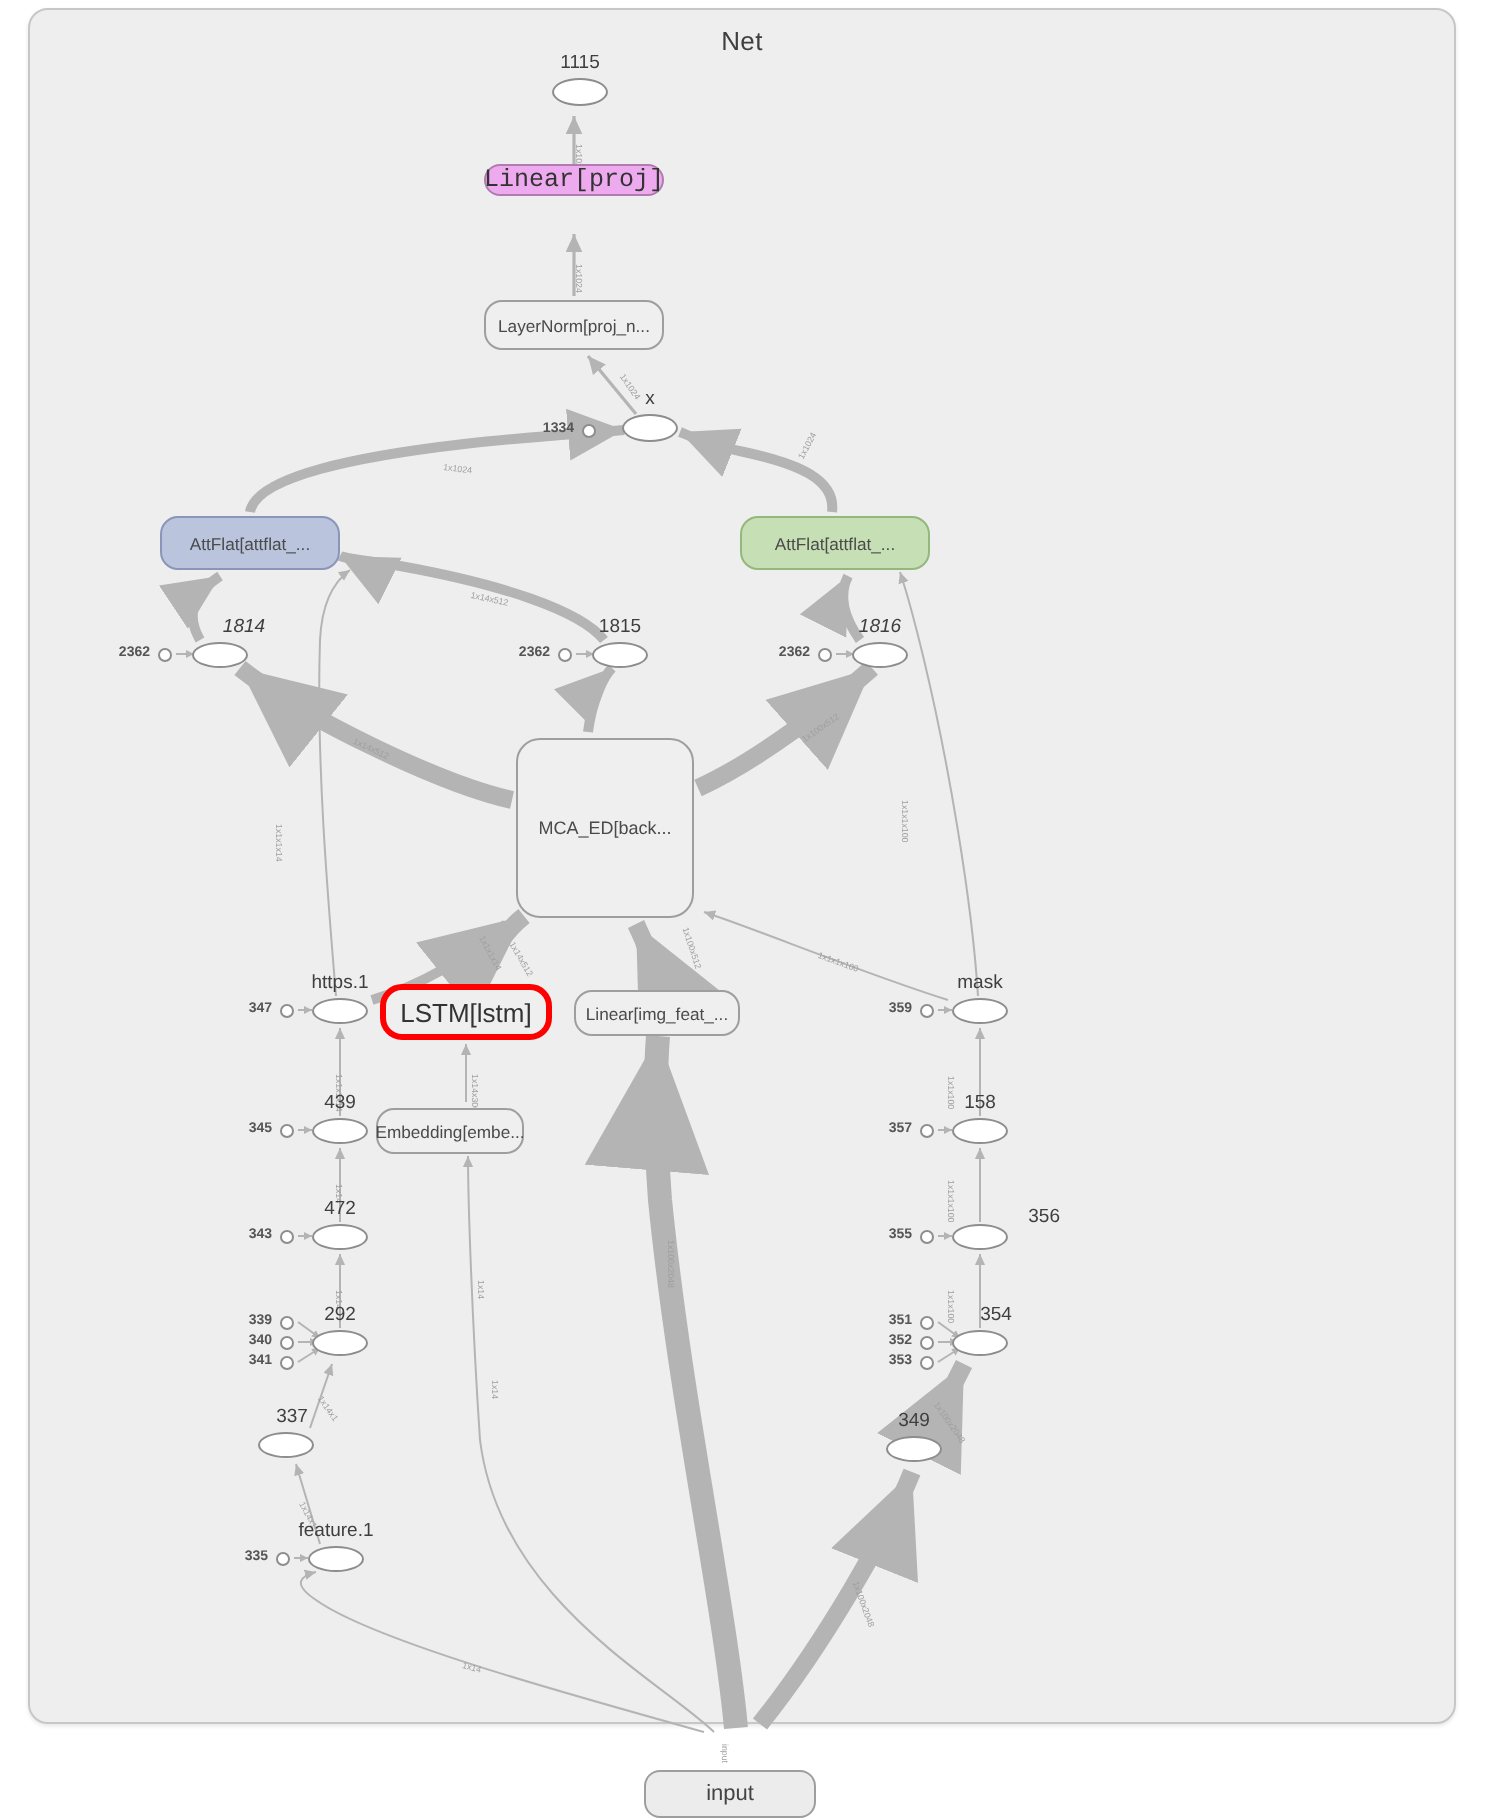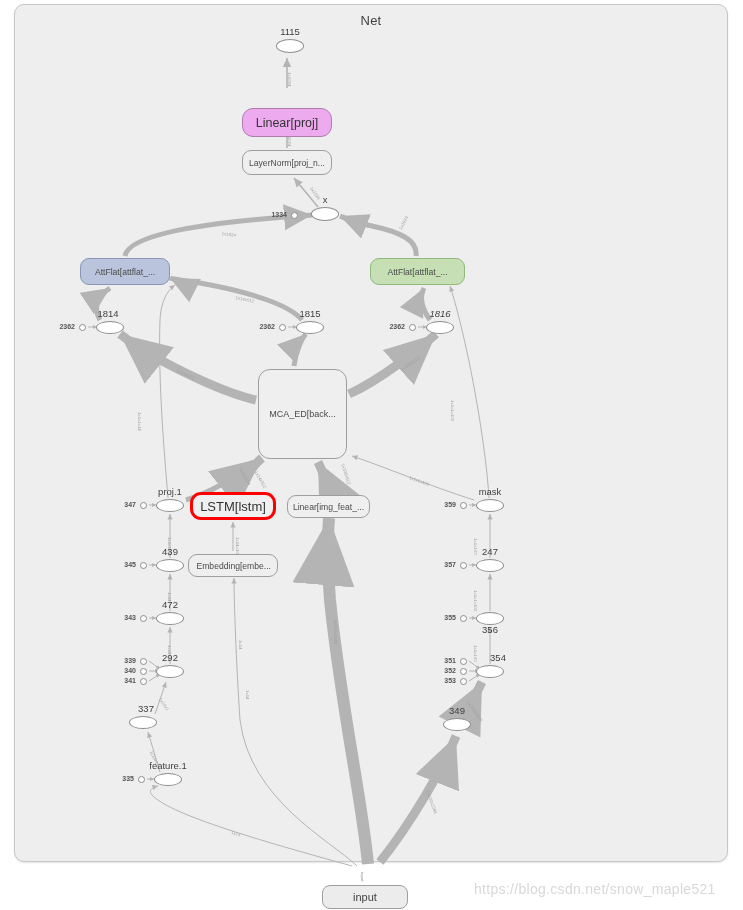--- a/index.html
+++ b/index.html
@@ -198,43 +198,43 @@
       <div style="position: absolute; left: 338px; top: 620px; font-size: 4.4px; color: rgb(159, 159, 159); white-space: nowrap; transform-origin: 0px 0px; transform: rotate(90deg);">1x100x2048</div>
       <div style="position: absolute; left: 365px; top: 872px; font-size: 4.4px; color: rgb(159, 159, 159); white-space: nowrap; transform-origin: 0px 0px; transform: rotate(90deg);">input</div>
     </div>
 
   <div id="tensor-layer">
       <div class="node ell" style="left: 276px; top: 39px; width: 28px; height: 14px;"></div>
       <div class="cap" style="left: 250px; top: 26px; width: 80px;">1115</div>
       <div class="node ell" style="left: 311px; top: 207px; width: 28px; height: 14px;"></div>
       <div class="cap" style="left: 285px; top: 194px; width: 80px;">x</div>
       <div class="node ell" style="left: 96px; top: 320.5px; width: 28px; height: 13px;"></div>
-      <div class="cap" style="left: 68px; top: 307.5px; width: 80px;">1814</div>
+      <div class="cap" style="left: 82px; top: 307.5px; width: 80px; font-style: italic;">1814</div>
       <div class="node ell" style="left: 296px; top: 320.5px; width: 28px; height: 13px;"></div>
       <div class="cap" style="left: 270px; top: 307.5px; width: 80px;">1815</div>
       <div class="node ell" style="left: 426px; top: 320.5px; width: 28px; height: 13px;"></div>
       <div class="cap" style="left: 400px; top: 307.5px; width: 80px; font-style: italic;">1816</div>
       <div class="node ell" style="left: 156px; top: 498.5px; width: 28px; height: 13px;"></div>
-      <div class="cap" style="left: 130px; top: 485.5px; width: 80px;">proj.1</div>
+      <div class="cap" style="left: 130px; top: 485.5px; width: 80px;">https.1</div>
       <div class="node ell" style="left: 476px; top: 498.5px; width: 28px; height: 13px;"></div>
       <div class="cap" style="left: 450px; top: 485.5px; width: 80px;">mask</div>
       <div class="node ell" style="left: 156px; top: 558.5px; width: 28px; height: 13px;"></div>
       <div class="cap" style="left: 130px; top: 545.5px; width: 80px;">439</div>
       <div class="node ell" style="left: 156px; top: 611.5px; width: 28px; height: 13px;"></div>
       <div class="cap" style="left: 130px; top: 598.5px; width: 80px;">472</div>
       <div class="node ell" style="left: 156px; top: 664.5px; width: 28px; height: 13px;"></div>
       <div class="cap" style="left: 130px; top: 651.5px; width: 80px;">292</div>
       <div class="node ell" style="left: 129px; top: 715.5px; width: 28px; height: 13px;"></div>
       <div class="cap" style="left: 106px; top: 702.5px; width: 80px;">337</div>
       <div class="node ell" style="left: 154px; top: 772.5px; width: 28px; height: 13px;"></div>
       <div class="cap" style="left: 128px; top: 759.5px; width: 80px;">feature.1</div>
       <div class="node ell" style="left: 476px; top: 558.5px; width: 28px; height: 13px;"></div>
-      <div class="cap" style="left: 450px; top: 545.5px; width: 80px;">247</div>
+      <div class="cap" style="left: 450px; top: 545.5px; width: 80px;">158</div>
       <div class="node ell" style="left: 476px; top: 611.5px; width: 28px; height: 13px;"></div>
-      <div class="cap" style="left: 450px; top: 624px; width: 80px;">356</div>
+      <div class="cap" style="left: 450px; top: 603px; width: 80px; text-align: right;">356</div>
       <div class="node ell" style="left: 476px; top: 664.5px; width: 28px; height: 13px;"></div>
       <div class="cap" style="left: 458px; top: 651.5px; width: 80px;">354</div>
       <div class="node ell" style="left: 443px; top: 717.5px; width: 28px; height: 13px;"></div>
       <div class="cap" style="left: 417px; top: 704.5px; width: 80px;">349</div>
     </div>
 
   <div id="param-layer">
       <div class="node circ" style="left: 79px; top: 323.5px;"></div>
       <div class="idlab" style="left: 33px; top: 323px; width: 42px;">2362</div>
       <div class="node circ" style="left: 279px; top: 323.5px;"></div>
@@ -265,44 +265,43 @@
       <div class="idlab" style="left: 414px; top: 614px; width: 42px;">355</div>
       <div class="node circ" style="left: 460px; top: 657.5px;"></div>
       <div class="idlab" style="left: 414px; top: 657px; width: 42px;">351</div>
       <div class="node circ" style="left: 460px; top: 667.5px;"></div>
       <div class="idlab" style="left: 414px; top: 667px; width: 42px;">352</div>
       <div class="node circ" style="left: 460px; top: 677.5px;"></div>
       <div class="idlab" style="left: 414px; top: 677px; width: 42px;">353</div>
     </div>
 
   <div id="op-layer">
-      <div class="node op purple" style="left: 242px; top: 108px; width: 90px; height: 29px;">
+      <div class="node op purple" style="left: 242px; top: 82px; width: 90px; height: 16px; font-family: Liberation Mono, monospace;">
         <span>Linear[proj]</span>
       </div>
       <div class="node op" style="left: 242px; top: 150px; width: 90px; height: 25px;">
         <span>LayerNorm[proj_n...</span>
       </div>
       <div class="node op blue" style="left: 80px; top: 258px; width: 90px; height: 27px;">
         <span>AttFlat[attflat_...</span>
       </div>
       <div class="node op green" style="left: 370px; top: 258px; width: 95px; height: 27px;">
         <span>AttFlat[attflat_...</span>
       </div>
       <div class="node op big" style="left: 258px; top: 369px; width: 89px; height: 90px;">
         <span>MCA_ED[back...</span>
       </div>
       <div class="node op highlight" style="left: 190px; top: 492px; width: 86px; height: 28px;">
         <span>LSTM[lstm]</span>
       </div>
       <div class="node op" style="left: 287px; top: 495px; width: 83px; height: 23px;">
         <span>Linear[img_feat_...</span>
       </div>
-      <div class="node op" style="left: 188px; top: 554px; width: 90px; height: 23px; justify-content: flex-end;">
+      <div class="node op" style="left: 188px; top: 554px; width: 74px; height: 23px;">
         <span>Embedding[embe...</span>
       </div>
       <div class="node op input" style="left: 322px; top: 885px; width: 86px; height: 24px;">
         <span>input</span>
       </div>
     </div>
 
-  <div class="watermark">https://blog.csdn.net/snow_maple521</div>
 
 </div>
 
 </body></html>

